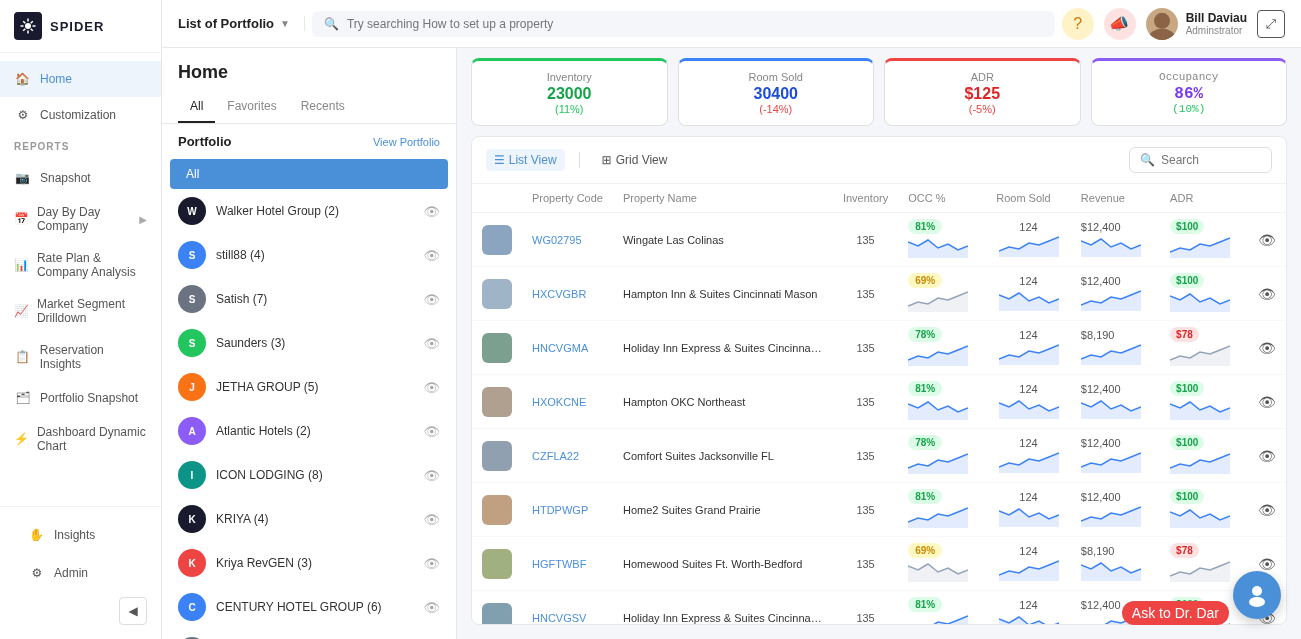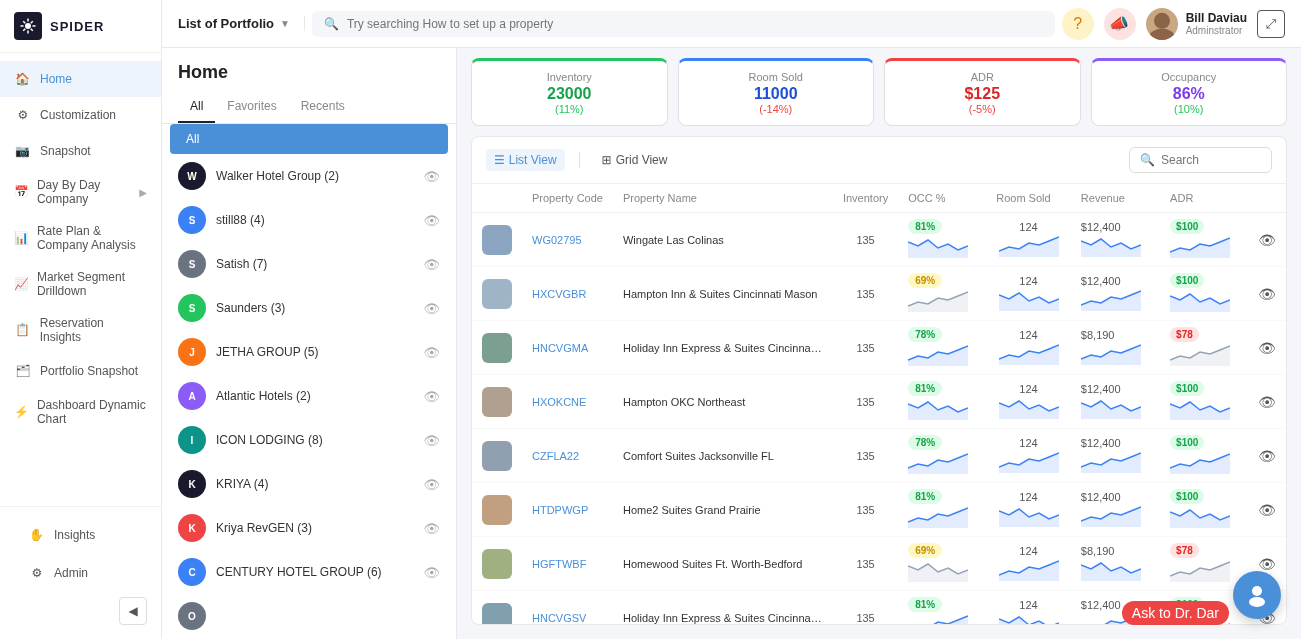--- a/index.html
+++ b/index.html
@@ -57,21 +57,21 @@
     
     .right-panel { flex: 1; display: flex; flex-direction: column; overflow: hidden; background: #f5f6fa; }
 
     
     .stats-row { display: flex; gap: 10px; padding: 10px 14px; flex-shrink: 0; }
     .stat-card { flex: 1; background: #fff; border-radius: 8px; padding: 10px 14px; border: 1px solid #e0e0e0; }
     .stat-card.green { border-top: 3px solid #22c55e; }
     .stat-card.blue { border-top: 3px solid #3b82f6; }
     .stat-card.orange { border-top: 3px solid #f97316; }
     .stat-card.red-border { border-top: 3px solid #ef4444; }
-    .stat-card.purple { border-top: 3px solid #8b5cf6; }
+    .stat-card.purple { border-top: 3px solid #8b5cf6; font-family: Liberation Mono, monospace; }
     .stat-label { font-size: 11px; color: #888; text-align: center; }
     .stat-value { font-size: 16px; font-weight: 700; color: #222; text-align: center; margin-top: 2px; }
     .stat-value.green-text { color: #16a34a; }
     .stat-value.blue-text { color: #1d4ed8; }
     .stat-value.orange-text { color: #ea580c; }
     .stat-value.red-text { color: #dc2626; }
     .stat-sub { font-size: 11px; text-align: center; }
     .stat-sub.green { color: #22c55e; }
     .stat-sub.red { color: #ef4444; }
 
@@ -126,20 +126,21 @@
   <div class="sidebar-nav">
     <div class="nav-item active">
       <span class="nav-icon">🏠</span>
       <span>Home</span>
     </div>
     <div class="nav-item">
       <span class="nav-icon">⚙</span>
       <span>Customization</span>
     </div>
 
+    <div class="reports-header">REPORTS</div>
 
     <div class="nav-item">
       <span class="nav-icon">📷</span>
       <span>Snapshot</span>
     </div>
     <div class="nav-item" style="justify-content:space-between;">
       <div style="display:flex;align-items:center;gap:8px;">
         <span class="nav-icon">📅</span>
         <span>Day By Day Company</span>
       </div>
@@ -214,20 +215,24 @@
 
   <div class="content">
 
     <div class="left-panel">
       <div class="page-title">Home</div>
       <div class="tabs-row">
         <div class="tab active">All</div>
         <div class="tab">Favorites</div>
         <div class="tab">Recents</div>
       </div>
+      <div class="portfolio-header">
+        <span class="portfolio-label">Portfolio</span>
+        <span class="view-portfolio-link">View Portfolio</span>
+      </div>
       <div class="portfolio-list">
         <div class="portfolio-item selected">
           <span class="item-label">All</span>
         </div>
         <div class="portfolio-item">
           <div class="portfolio-avatar av-dark">W</div>
           <span class="item-label">Walker Hotel Group (2)</span>
           <span class="eye-icon">👁</span>
         </div>
         <div class="portfolio-item">
@@ -286,21 +291,21 @@
     <div class="right-panel">
 
       <div class="stats-row">
         <div class="stat-card green">
           <div class="stat-label">Inventory</div>
           <div class="stat-value green-text">23000</div>
           <div class="stat-sub green">(11%)</div>
         </div>
         <div class="stat-card blue">
           <div class="stat-label">Room Sold</div>
-          <div class="stat-value blue-text">11000</div>
+          <div class="stat-value blue-text">30400</div>
           <div class="stat-sub red">(-14%)</div>
         </div>
         <div class="stat-card red-border">
           <div class="stat-label">ADR</div>
           <div class="stat-value red-text">$125</div>
           <div class="stat-sub red">(-5%)</div>
         </div>
         <div class="stat-card purple">
           <div class="stat-label">Occupancy</div>
           <div class="stat-value" style="color:#7c3aed;">86%</div>

